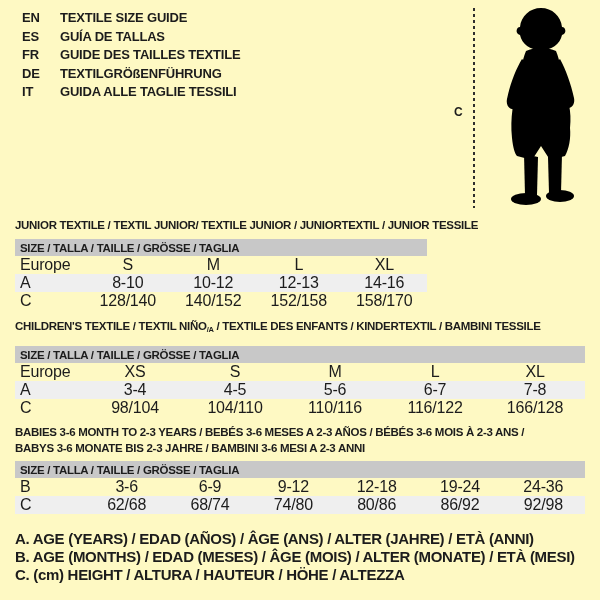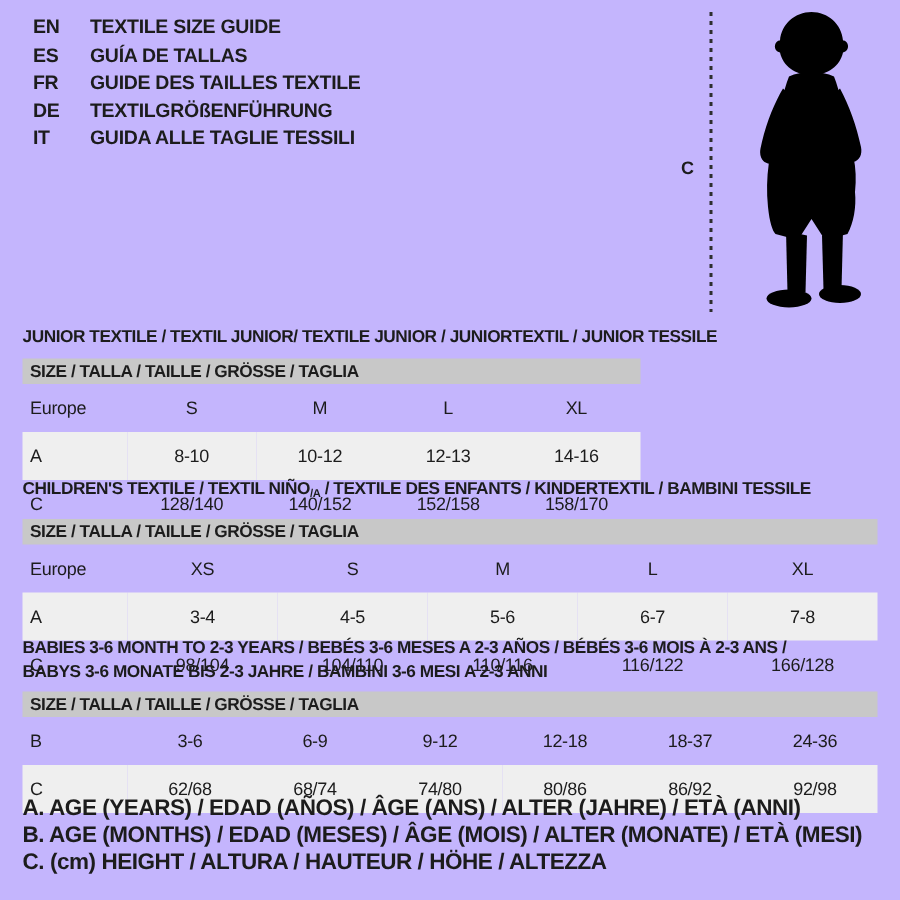--- a/index.html
+++ b/index.html
@@ -8,21 +8,21 @@
     --ink:#1c1c1c;
   }
   *{margin:0;padding:0;box-sizing:border-box;}
   html,body{background:#fff;}
   body{
     font-family:"Liberation Sans","DejaVu Sans",sans-serif;
     color:var(--ink);
     width:600px;height:600px;
   }
   #page{
-    position:relative;width:600px;height:600px;background:#c4b5fd;overflow:hidden;
+    position:relative;width:600px;height:600px;background:#fef9c3;overflow:hidden;
     letter-spacing:-0.2px;
   }
 
   
   .lang-block{position:absolute;left:22px;top:9px;}
   .lang-row{display:flex;line-height:18.5px;font-weight:bold;font-size:13px;}
   .lang-code{width:38px;}
   .lang-title{white-space:nowrap;}
 
   
@@ -47,21 +47,21 @@
   .pos-children-title{top:318px;}
   .pos-children-table{top:346px;}
   .pos-babies-title{top:424px;}
   .pos-babies-table{top:461px;}
   table.size-table{width:100%;border-collapse:collapse;table-layout:fixed;}
   th.bar-cell{
     background:var(--header-bar);
     text-align:left;font-weight:bold;font-size:11.5px;
     height:17px;padding:0 16px 0 5px;letter-spacing:-0.3px;white-space:nowrap;
   }
-  td{font-size:12px;height:32px;text-align:center;padding:0;white-space:nowrap;}
+  td{font-size:16px;height:18px;text-align:center;padding:0;white-space:nowrap;}
   td.rowlabel{text-align:left;padding-left:5px;}
   tbody tr:nth-child(even){background:var(--stripe);}
 
   
   .notes{position:absolute;left:15px;top:530px;}
   .note-line{font-weight:bold;font-size:15px;line-height:18px;letter-spacing:-0.3px;white-space:nowrap;}
 </style>
 </head>
 <body>
 
@@ -208,21 +208,21 @@
           <th class="bar-cell" colspan="7">SIZE / TALLA / TAILLE / GRÖSSE / TAGLIA</th>
         </tr>
       </thead>
       <tbody>
           <tr>
             <td class="rowlabel">B</td>
             <td>3-6</td>
             <td>6-9</td>
             <td>9-12</td>
             <td>12-18</td>
-            <td>18-37</td>
+            <td>19-24</td>
             <td>24-36</td>
           </tr>
           <tr>
             <td class="rowlabel">C</td>
             <td>62/68</td>
             <td>68/74</td>
             <td>74/80</td>
             <td>80/86</td>
             <td>86/92</td>
             <td>92/98</td>

